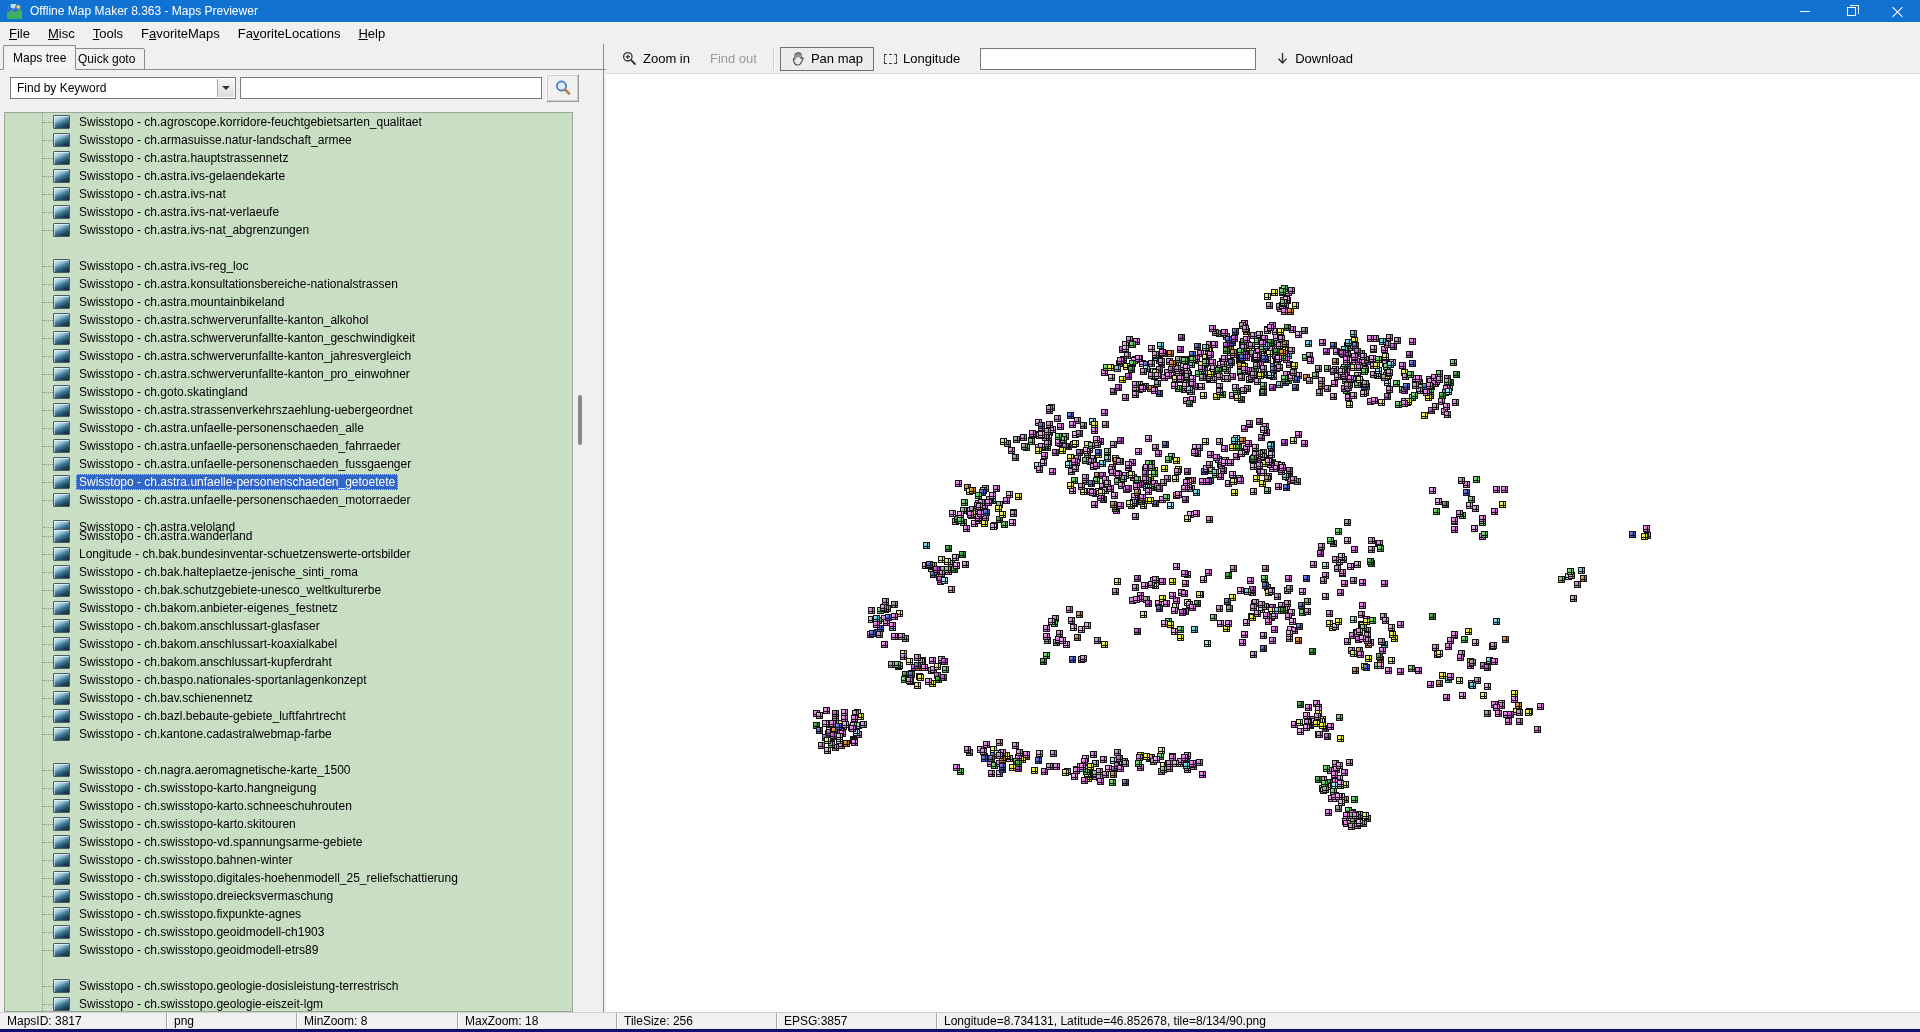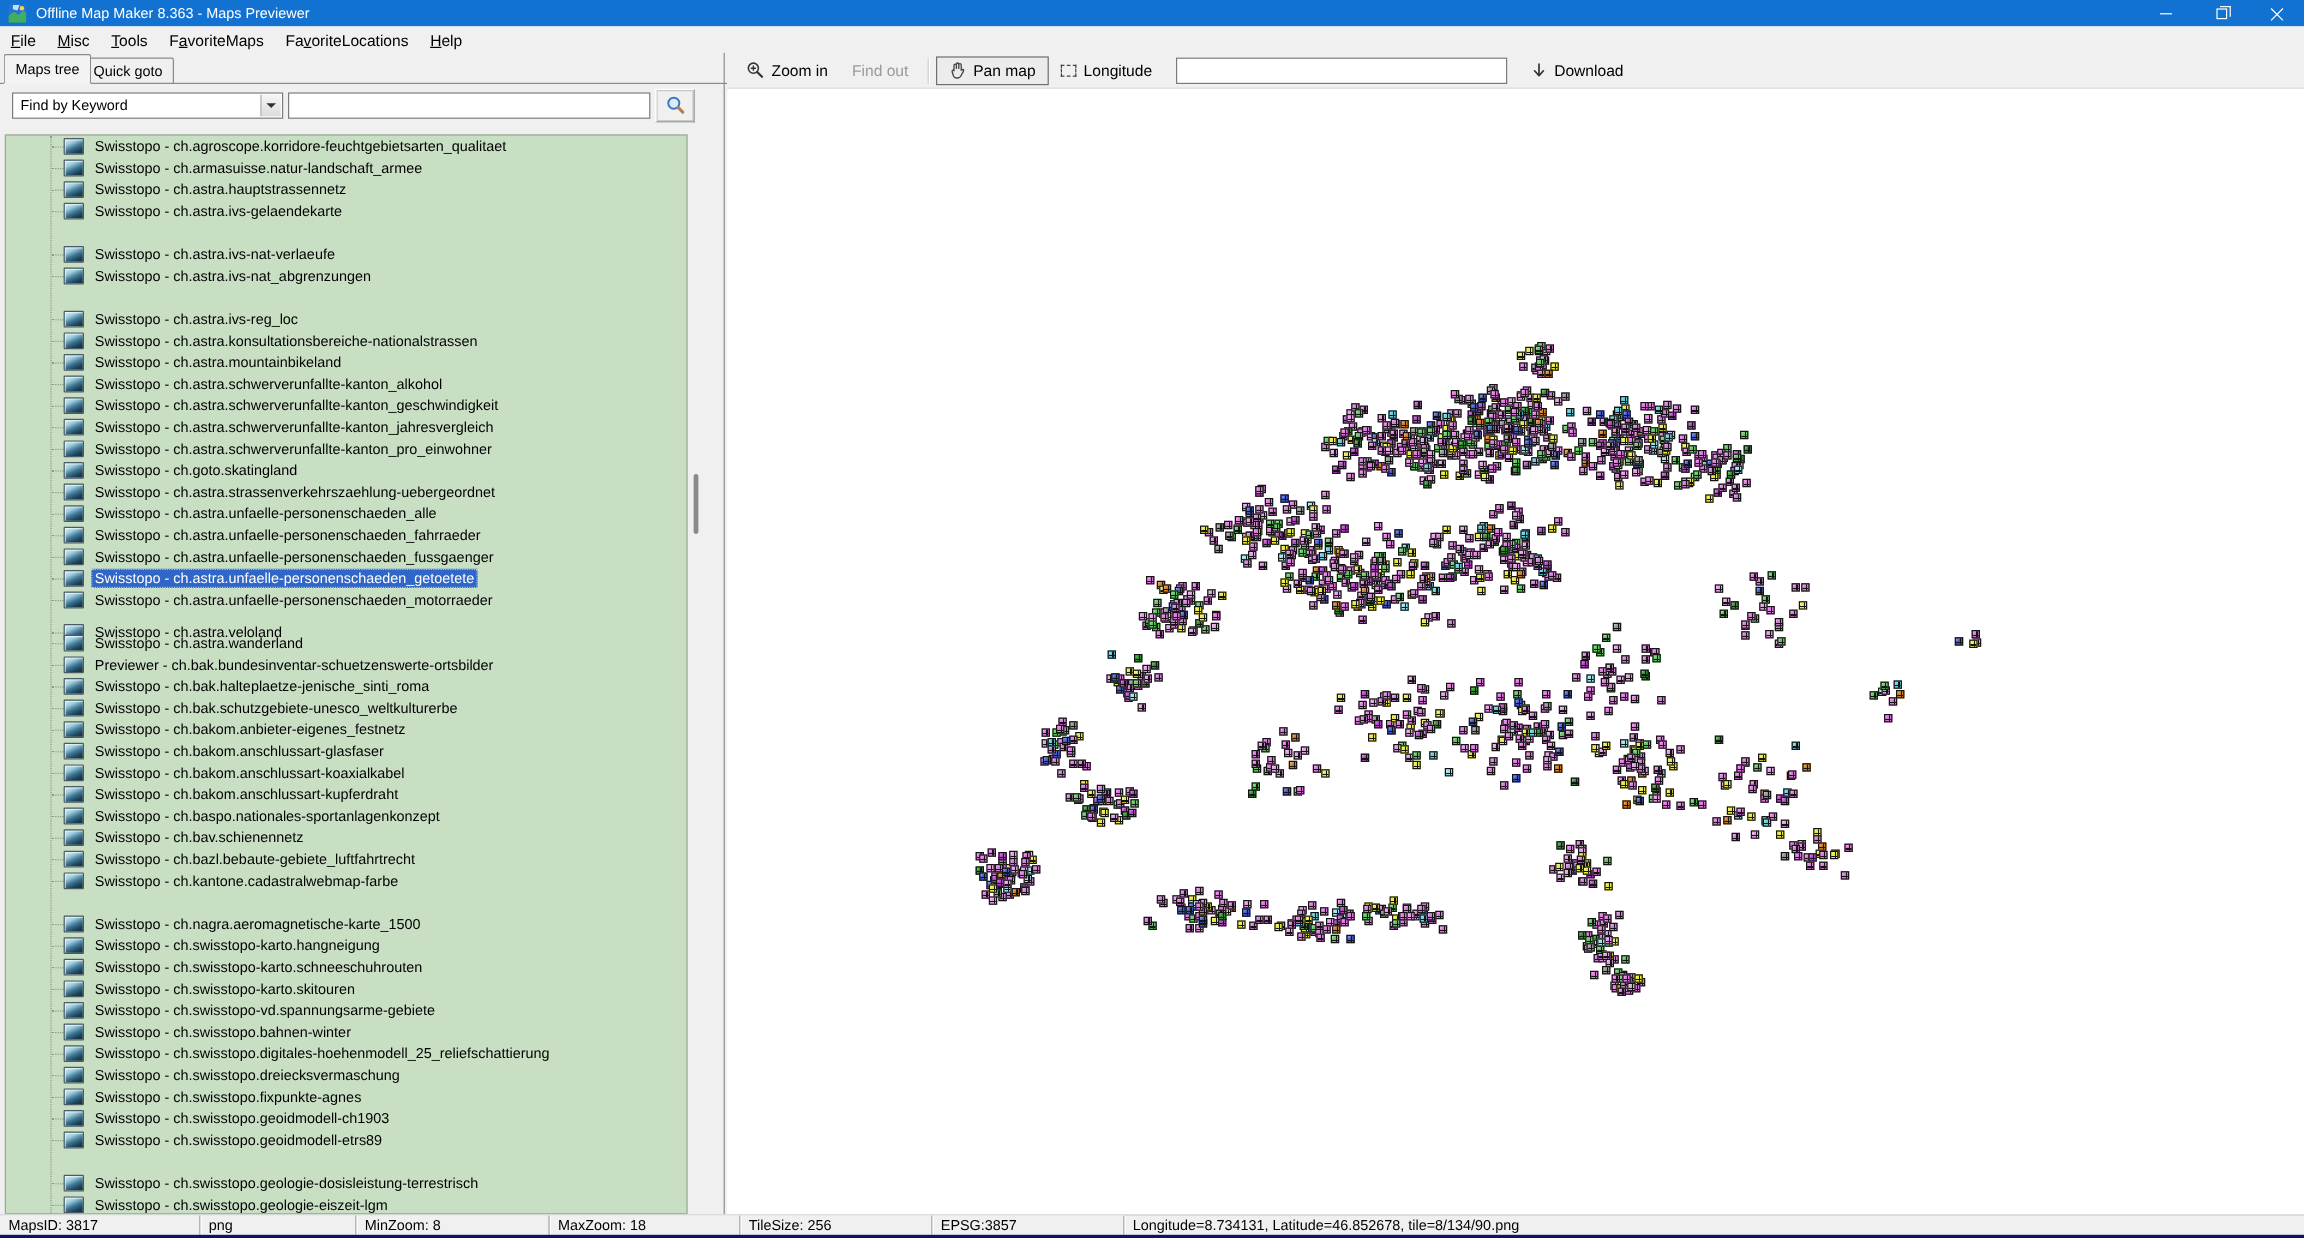--- a/index.html
+++ b/index.html
@@ -168,20 +168,25 @@
       <div class="tree-row" style="top: 36px;">
         <span class="tree-stub"></span>
         <span class="tree-icon"></span>
         <span class="tree-label">Swisstopo - ch.astra.hauptstrassennetz</span>
       </div>
       <div class="tree-row" style="top: 54px;">
         <span class="tree-stub"></span>
         <span class="tree-icon"></span>
         <span class="tree-label">Swisstopo - ch.astra.ivs-gelaendekarte</span>
       </div>
+      <div class="tree-row" style="top: 72px;">
+        <span class="tree-stub"></span>
+        <span class="tree-icon"></span>
+        <span class="tree-label">Swisstopo - ch.astra.ivs-nat</span>
+      </div>
       <div class="tree-row" style="top: 90px;">
         <span class="tree-stub"></span>
         <span class="tree-icon"></span>
         <span class="tree-label">Swisstopo - ch.astra.ivs-nat-verlaeufe</span>
       </div>
       <div class="tree-row" style="top: 108px;">
         <span class="tree-stub"></span>
         <span class="tree-icon"></span>
         <span class="tree-label">Swisstopo - ch.astra.ivs-nat_abgrenzungen</span>
       </div>
@@ -261,21 +266,21 @@
         <span class="tree-label">Swisstopo - ch.astra.veloland</span>
       </div>
       <div class="tree-row" style="top: 414px;">
         <span class="tree-stub"></span>
         <span class="tree-icon"></span>
         <span class="tree-label">Swisstopo - ch.astra.wanderland</span>
       </div>
       <div class="tree-row" style="top: 432px;">
         <span class="tree-stub"></span>
         <span class="tree-icon"></span>
-        <span class="tree-label">Previewer - ch.bak.bundesinventar-schuetzenswerte-ortsbilder</span>
+        <span class="tree-label">Longitude - ch.bak.bundesinventar-schuetzenswerte-ortsbilder</span>
       </div>
       <div class="tree-row" style="top: 450px;">
         <span class="tree-stub"></span>
         <span class="tree-icon"></span>
         <span class="tree-label">Swisstopo - ch.bak.halteplaetze-jenische_sinti_roma</span>
       </div>
       <div class="tree-row" style="top: 468px;">
         <span class="tree-stub"></span>
         <span class="tree-icon"></span>
         <span class="tree-label">Swisstopo - ch.bak.schutzgebiete-unesco_weltkulturerbe</span>

